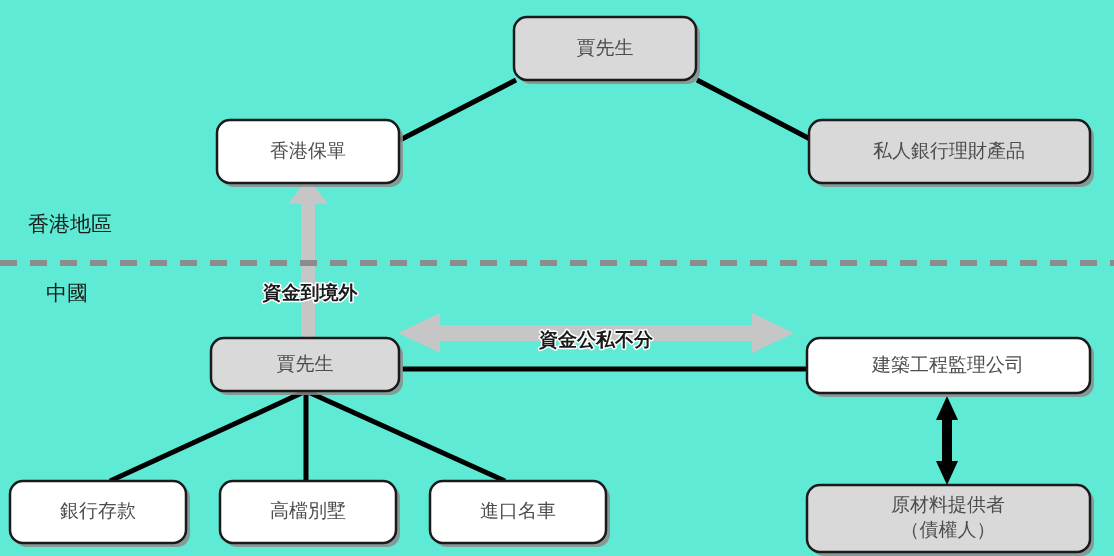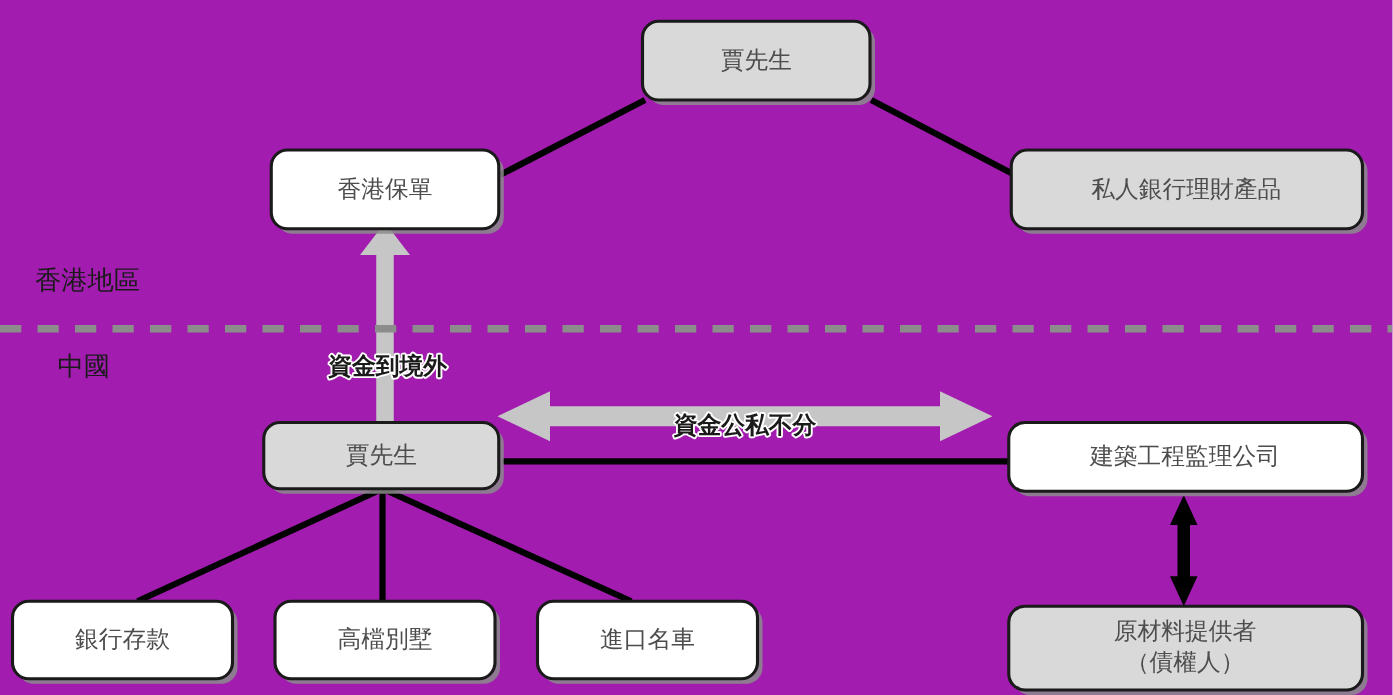--- a/index.html
+++ b/index.html
@@ -7,21 +7,21 @@
     padding: 0;
     background: #ffffff;
   }
   body {
     font-family: "Liberation Serif", "DejaVu Serif", serif;
   }
   #diagram-root {
     position: relative;
     width: 1114px;
     height: 556px;
-    background: #a21caf;
+    background: #5eead4;
     overflow: hidden;
   }
   svg.diagram-canvas {
     position: absolute;
     left: 0;
     top: 0;
     width: 1114px;
     height: 556px;
   }
   .node-label {

